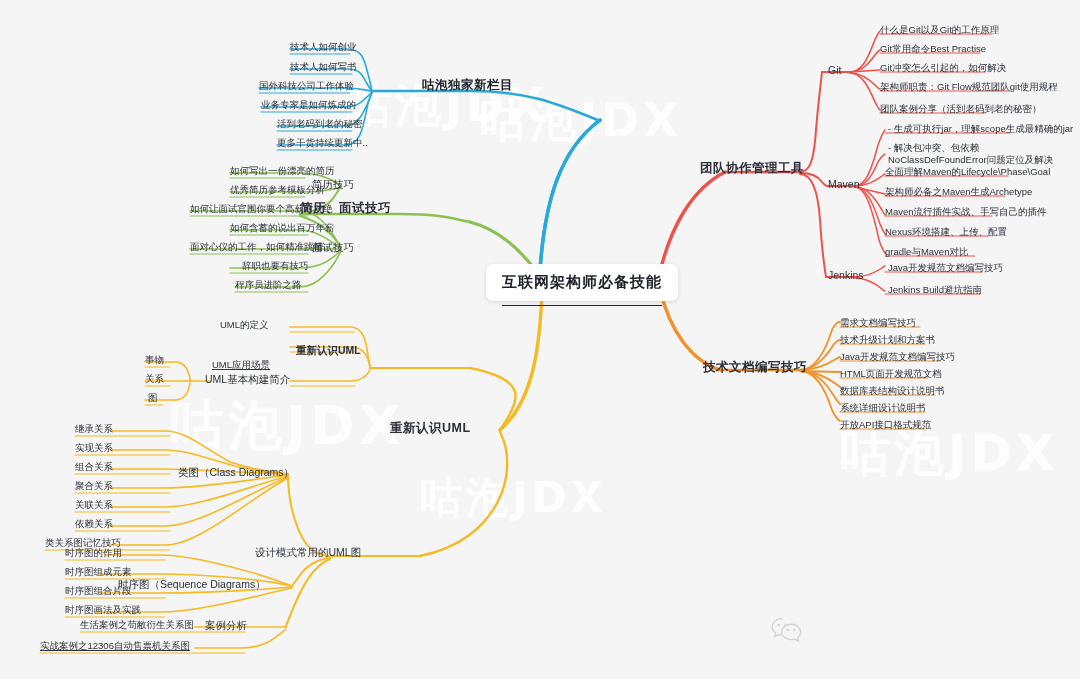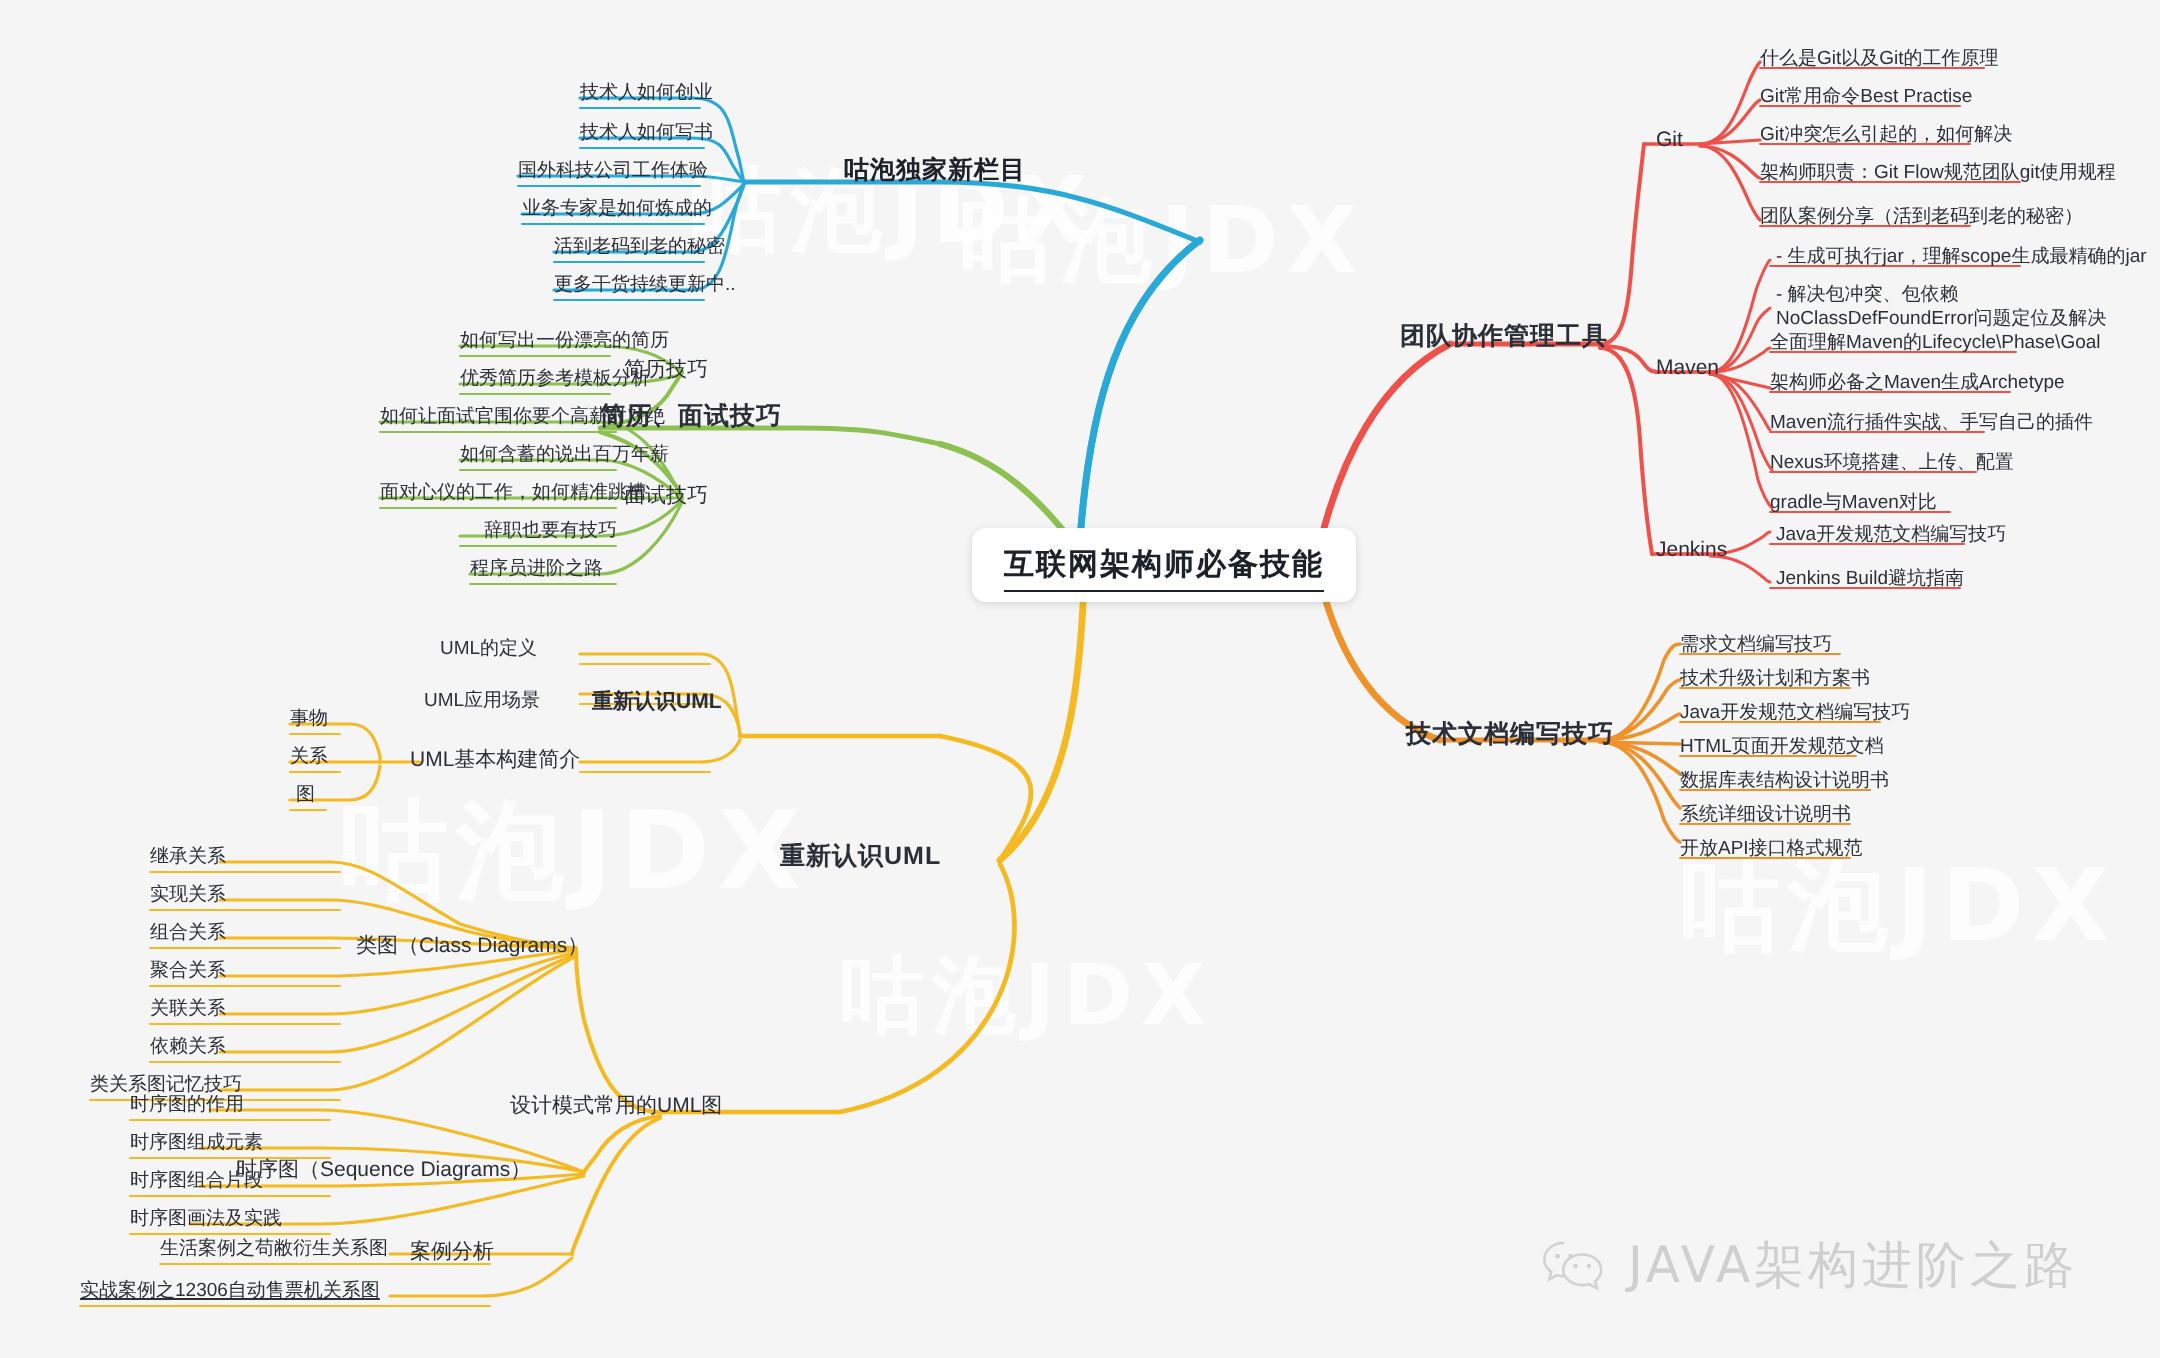--- a/index.html
+++ b/index.html
@@ -19,21 +19,21 @@
   .node.leaf{font-size:9.5px;line-height:12px;}
   .node.major{font-weight:bold;font-size:12.5px;letter-spacing:.5px;}
   .node.mid{font-size:10.5px;}
 
   .center-node{
     position:absolute;background:#ffffff;border-radius:7px;
     box-shadow:0 1px 4px rgba(0,0,0,.13);
     padding:9px 16px;font-weight:bold;font-size:15px;color:#1d2128;
     letter-spacing:1px;white-space:nowrap;
   }
-  .center-node .underline{border-bottom:1.5px solid #1d2128;padding-bottom:4px;text-align:right;}
+  .center-node .underline{border-bottom:1.5px solid #1d2128;padding-bottom:15px;text-align:right;}
 
   .footer{
     position:absolute;display:flex;align-items:center;gap:10px;
     color:#cfcfcf;font-size:25px;letter-spacing:2px;white-space:nowrap;
     font-family:"DejaVu Sans",sans-serif;
   }
   .wechat-ico{width:34px;height:28px;display:block;}
 </style>
 </head>
 <body>
@@ -219,21 +219,21 @@
   <div class="node leaf" style="left:230px;top:184px;">优秀简历参考模板分析</div>
   <div class="node leaf" style="left:190px;top:203px;">如何让面试官围你要个高薪对对绝</div>
   <div class="node leaf" style="left:230px;top:222px;">如何含蓄的说出百万年薪</div>
   <div class="node leaf" style="left:190px;top:241px;">面对心仪的工作，如何精准跳槽</div>
   <div class="node leaf" style="left:230px;top:260px;margin-left:12px;">辞职也要有技巧</div>
   <div class="node leaf" style="left:235px;top:279px;">程序员进阶之路</div>
 
   <div class="node mid" style="left:296px;top:344px;font-weight:bold;">重新认识UML</div>
   <div class="node major" style="left:390px;top:420px;">重新认识UML</div>
   <div class="node leaf" style="left:220px;top:319px;">UML的定义</div>
-  <div class="node leaf" style="left:212px;top:345px;">UML应用场景</div>
+  <div class="node leaf" style="left:212px;top:359px;text-decoration:underline;">UML应用场景</div>
   <div class="node mid" style="left:205px;top:373px;">UML基本构建简介</div>
   <div class="node leaf" style="left:145px;top:354px;">事物</div>
   <div class="node leaf" style="left:145px;top:373px;">关系</div>
   <div class="node leaf" style="left:148px;top:392px;">图</div>
 
   <div class="node mid" style="left:255px;top:546px;">设计模式常用的UML图</div>
 
   <div class="node mid" style="left:178px;top:466px;">类图（Class Diagrams）</div>
   <div class="node leaf" style="left:75px;top:423px;">继承关系</div>
   <div class="node leaf" style="left:75px;top:442px;">实现关系</div>
@@ -287,16 +287,15 @@
     <svg class="wechat-ico" viewBox="0 0 40 34">
       <g fill="none" stroke="#d2d2d2" stroke-width="1.6">
         <path d="M14,3 C7,3 2,7.5 2,13 C2,16 3.6,18.7 6.2,20.5 L5,25 L9.7,22.6 C11,23 12.5,23.2 14,23.2"></path>
         <path d="M25,10 C18.5,10 13.5,14.2 13.5,19.3 C13.5,24.4 18.5,28.6 25,28.6 C26.4,28.6 27.8,28.4 29,28 L34,30.5 L32.8,26.2 C35.2,24.5 36.5,22 36.5,19.3 C36.5,14.2 31.5,10 25,10 Z"></path>
       </g>
       <circle cx="10" cy="11" r="1.5" fill="#d2d2d2"></circle>
       <circle cx="18" cy="11" r="1.5" fill="#d2d2d2"></circle>
       <circle cx="21" cy="17" r="1.4" fill="#d2d2d2"></circle>
       <circle cx="29" cy="17" r="1.4" fill="#d2d2d2"></circle>
     </svg>
-    <span>JAVA架构进阶之路</span>
   </div>
 
 </div>
 
 </body></html>

